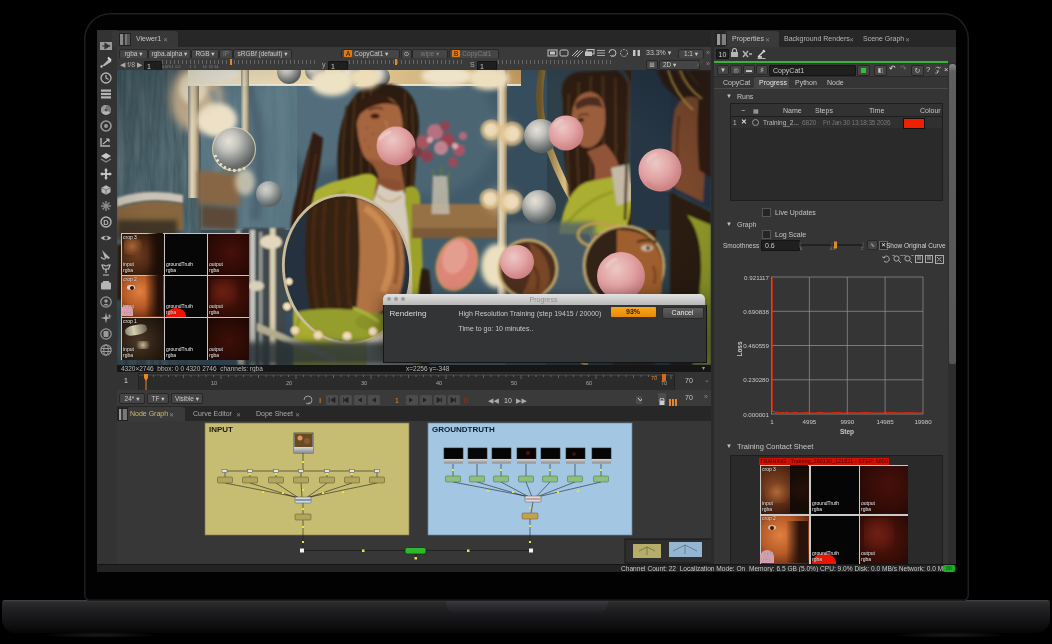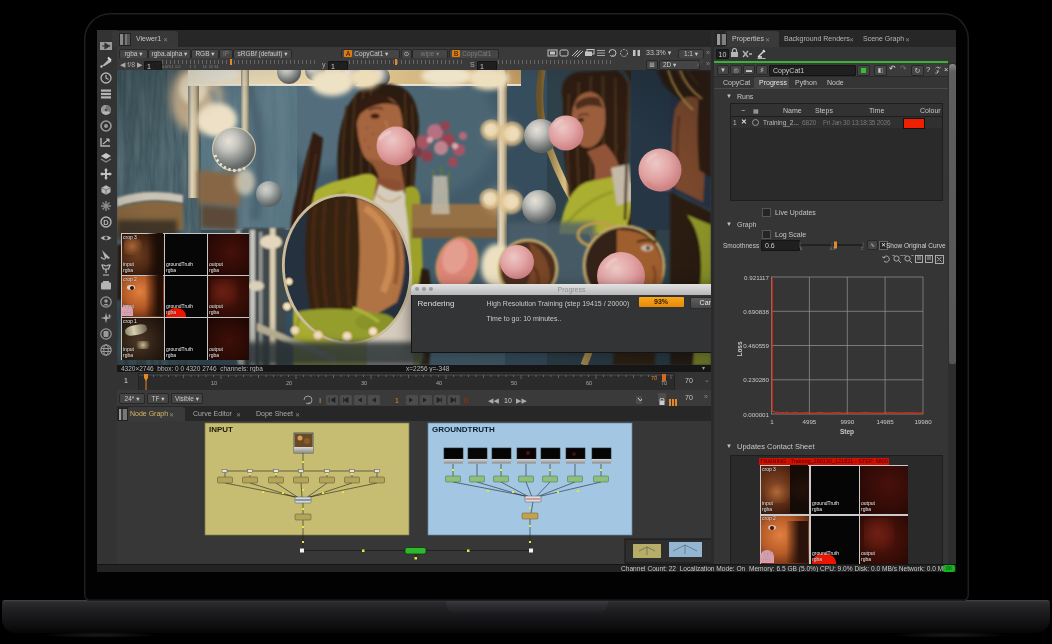--- a/index.html
+++ b/index.html
@@ -484,21 +484,21 @@
     <div class="a cl" style="left:2px;top:43px;">crop 2</div>
     <div class="a cl" style="left:2px;top:70px;">input<br>rgba</div>
     <div class="a cl" style="left:45px;top:70px;">groundTruth<br>rgba</div>
     <div class="a cl" style="left:88px;top:70px;">output<br>rgba</div>
     <div class="a cl" style="left:2px;top:85px;">crop 1</div>
     <div class="a cl" style="left:2px;top:113px;">input<br>rgba</div>
     <div class="a cl" style="left:45px;top:113px;">groundTruth<br>rgba</div>
     <div class="a cl" style="left:88px;top:113px;">output<br>rgba</div>
   </div>
 
-  <div class="a" id="pdlg" style="left:285.5px;top:254px;width:322px;height:60px;box-shadow:0 5px 16px rgba(0,0,0,0.55);border-radius:5px 5px 2px 2px;margin-left:28px;">
+  <div class="a" id="pdlg" style="left:285.5px;top:264px;width:322px;height:60px;box-shadow:0 5px 16px rgba(0,0,0,0.55);border-radius:5px 5px 2px 2px;">
     <div class="a" style="left:0;top:0;width:322px;height:10.5px;background:linear-gradient(180deg,#e2e2e2 0,#c9c9c9 60%,#b8b8b8 100%);border-radius:5px 5px 0 0;"></div>
     <div class="a" style="left:4.5px;top:3px;width:4.4px;height:4.4px;border-radius:50%;background:#9b9b9b;"></div>
     <div class="a" style="left:11.5px;top:3px;width:4.4px;height:4.4px;border-radius:50%;background:#9b9b9b;"></div>
     <div class="a" style="left:18.5px;top:3px;width:4.4px;height:4.4px;border-radius:50%;background:#9b9b9b;"></div>
     <div class="a" style="left:0;top:1.5px;width:322px;text-align:center;color:#8f8f8f;font-size:7px;">Progress</div>
     <div class="a" style="left:0;top:10.5px;width:322px;height:57.5px;background:#333435;border:0.5px solid #141414;border-top:none;"></div>
     <div class="a" style="left:7px;top:15px;color:#dcdcdc;font-size:8px;">Rendering</div>
     <div class="a" style="left:76px;top:16px;color:#c9c9c9;font-size:7px;white-space:nowrap;">High Resolution Training (step 19415 / 20000)</div>
     <div class="a" style="left:228px;top:13px;width:45px;height:10px;background:linear-gradient(180deg,#f7a61e 0,#e88b07 100%);border-radius:1px;color:#2b1a00;font-size:7px;font-weight:bold;text-align:center;line-height:10px;">93%</div>
     <div class="a" style="left:279px;top:13px;width:40px;height:10px;background:linear-gradient(180deg,#5d5d5d 0,#464646 100%);border:0.5px solid #2a2a2a;border-radius:2px;color:#e8e8e8;font-size:7px;text-align:center;line-height:10px;">Cancel</div>
@@ -954,21 +954,21 @@
           <text x="75.4" y="155">4995</text>
           <text x="113.3" y="155">9990</text>
           <text x="151.1" y="155">14985</text>
           <text x="189" y="155">19980</text>
         <text x="113" y="165" font-weight="bold" font-size="6.5">Step</text>
       </g>
       <text x="-80" y="8" transform="rotate(-90)" font-family="Liberation Sans" font-size="6.5" font-weight="bold" fill="#c8c8c8" text-anchor="middle">Loss</text>
       <path d="M38.2 9 V142 l1 1 1 -1 1 1.5 2 -0.5 2 1 3 -0.5 2 0.5 3 -1 2 1 3 0 3 -0.8 3 0.8 4 0 4 -0.5 4 0.5 5 0 5 -0.6 5 0.6 6 0 6 -0.5 6 0.5 7 -0.3 7 0.3 8 -0.4 8 0.4 8 0 9 -0.4 9 0.4 9 -0.3 10 0.3 5 0" stroke="#ff2400" stroke-width="1" fill="none"></path>
     </svg>
     <div class="a" style="left:12px;top:396px;color:#c2c2c2;font-size:6px;">▼</div>
-    <div class="a" style="left:23px;top:395px;color:#c6c6c6;font-size:7.5px;white-space:nowrap;">Updates Contact Sheet</div>
+    <div class="a" style="left:23px;top:395px;color:#c6c6c6;font-size:7.5px;white-space:nowrap;">Training Contact Sheet</div>
     <div class="a" style="left:16px;top:408px;width:211px;height:109px;background:#2a2a2a;border:1px solid #1e1e1e;">
       <div class="a" style="left:28px;top:2px;width:130px;height:7px;background:#d01000;color:#500000;font-size:5.5px;line-height:7px;text-align:center;white-space:nowrap;">TRAINING : Training_260130_121821 - STEP: 6800</div>
       <div class="a" id="csheet" style="left:29px;top:9px;width:148px;height:100px;overflow:hidden;">
         <div class="a" style="left:0;top:0;width:48px;height:48px;border:0.5px solid #cacaca;background:radial-gradient(circle at 30% 45%,#8a4a28 0,#5e2e16 40%,#2e130a 75%,#180a06 100%);"></div>
         <div class="a" style="left:5px;top:18px;width:26px;height:20px;background:radial-gradient(circle at 45% 45%,#b06a38 0,#7a4020 55%,transparent 80%);"></div>
         <div class="a" style="left:30px;top:0px;width:18px;height:48px;background:radial-gradient(circle at 70% 50%,#24110a 0,#140a06 70%);"></div>
         <div class="a" style="left:49.5px;top:0;width:48px;height:48px;border:0.5px solid #cacaca;background:#050505;"></div>
         <div class="a" style="left:99px;top:0;width:48px;height:48px;border:0.5px solid #cacaca;background:radial-gradient(circle at 60% 40%,#48100a 0,#320b06 60%,#200704 100%);"></div>
         <div class="a" style="left:0;top:49.5px;width:48px;height:48px;border:0.5px solid #cacaca;background:radial-gradient(circle at 40% 40%,#e08040 0,#b85c28 45%,#6a3014 80%,#3a1a0c 100%);"></div>
         <div class="a" style="left:8px;top:60px;width:8px;height:5px;background:#d8cec0;border-radius:50%;opacity:.85;"></div>

